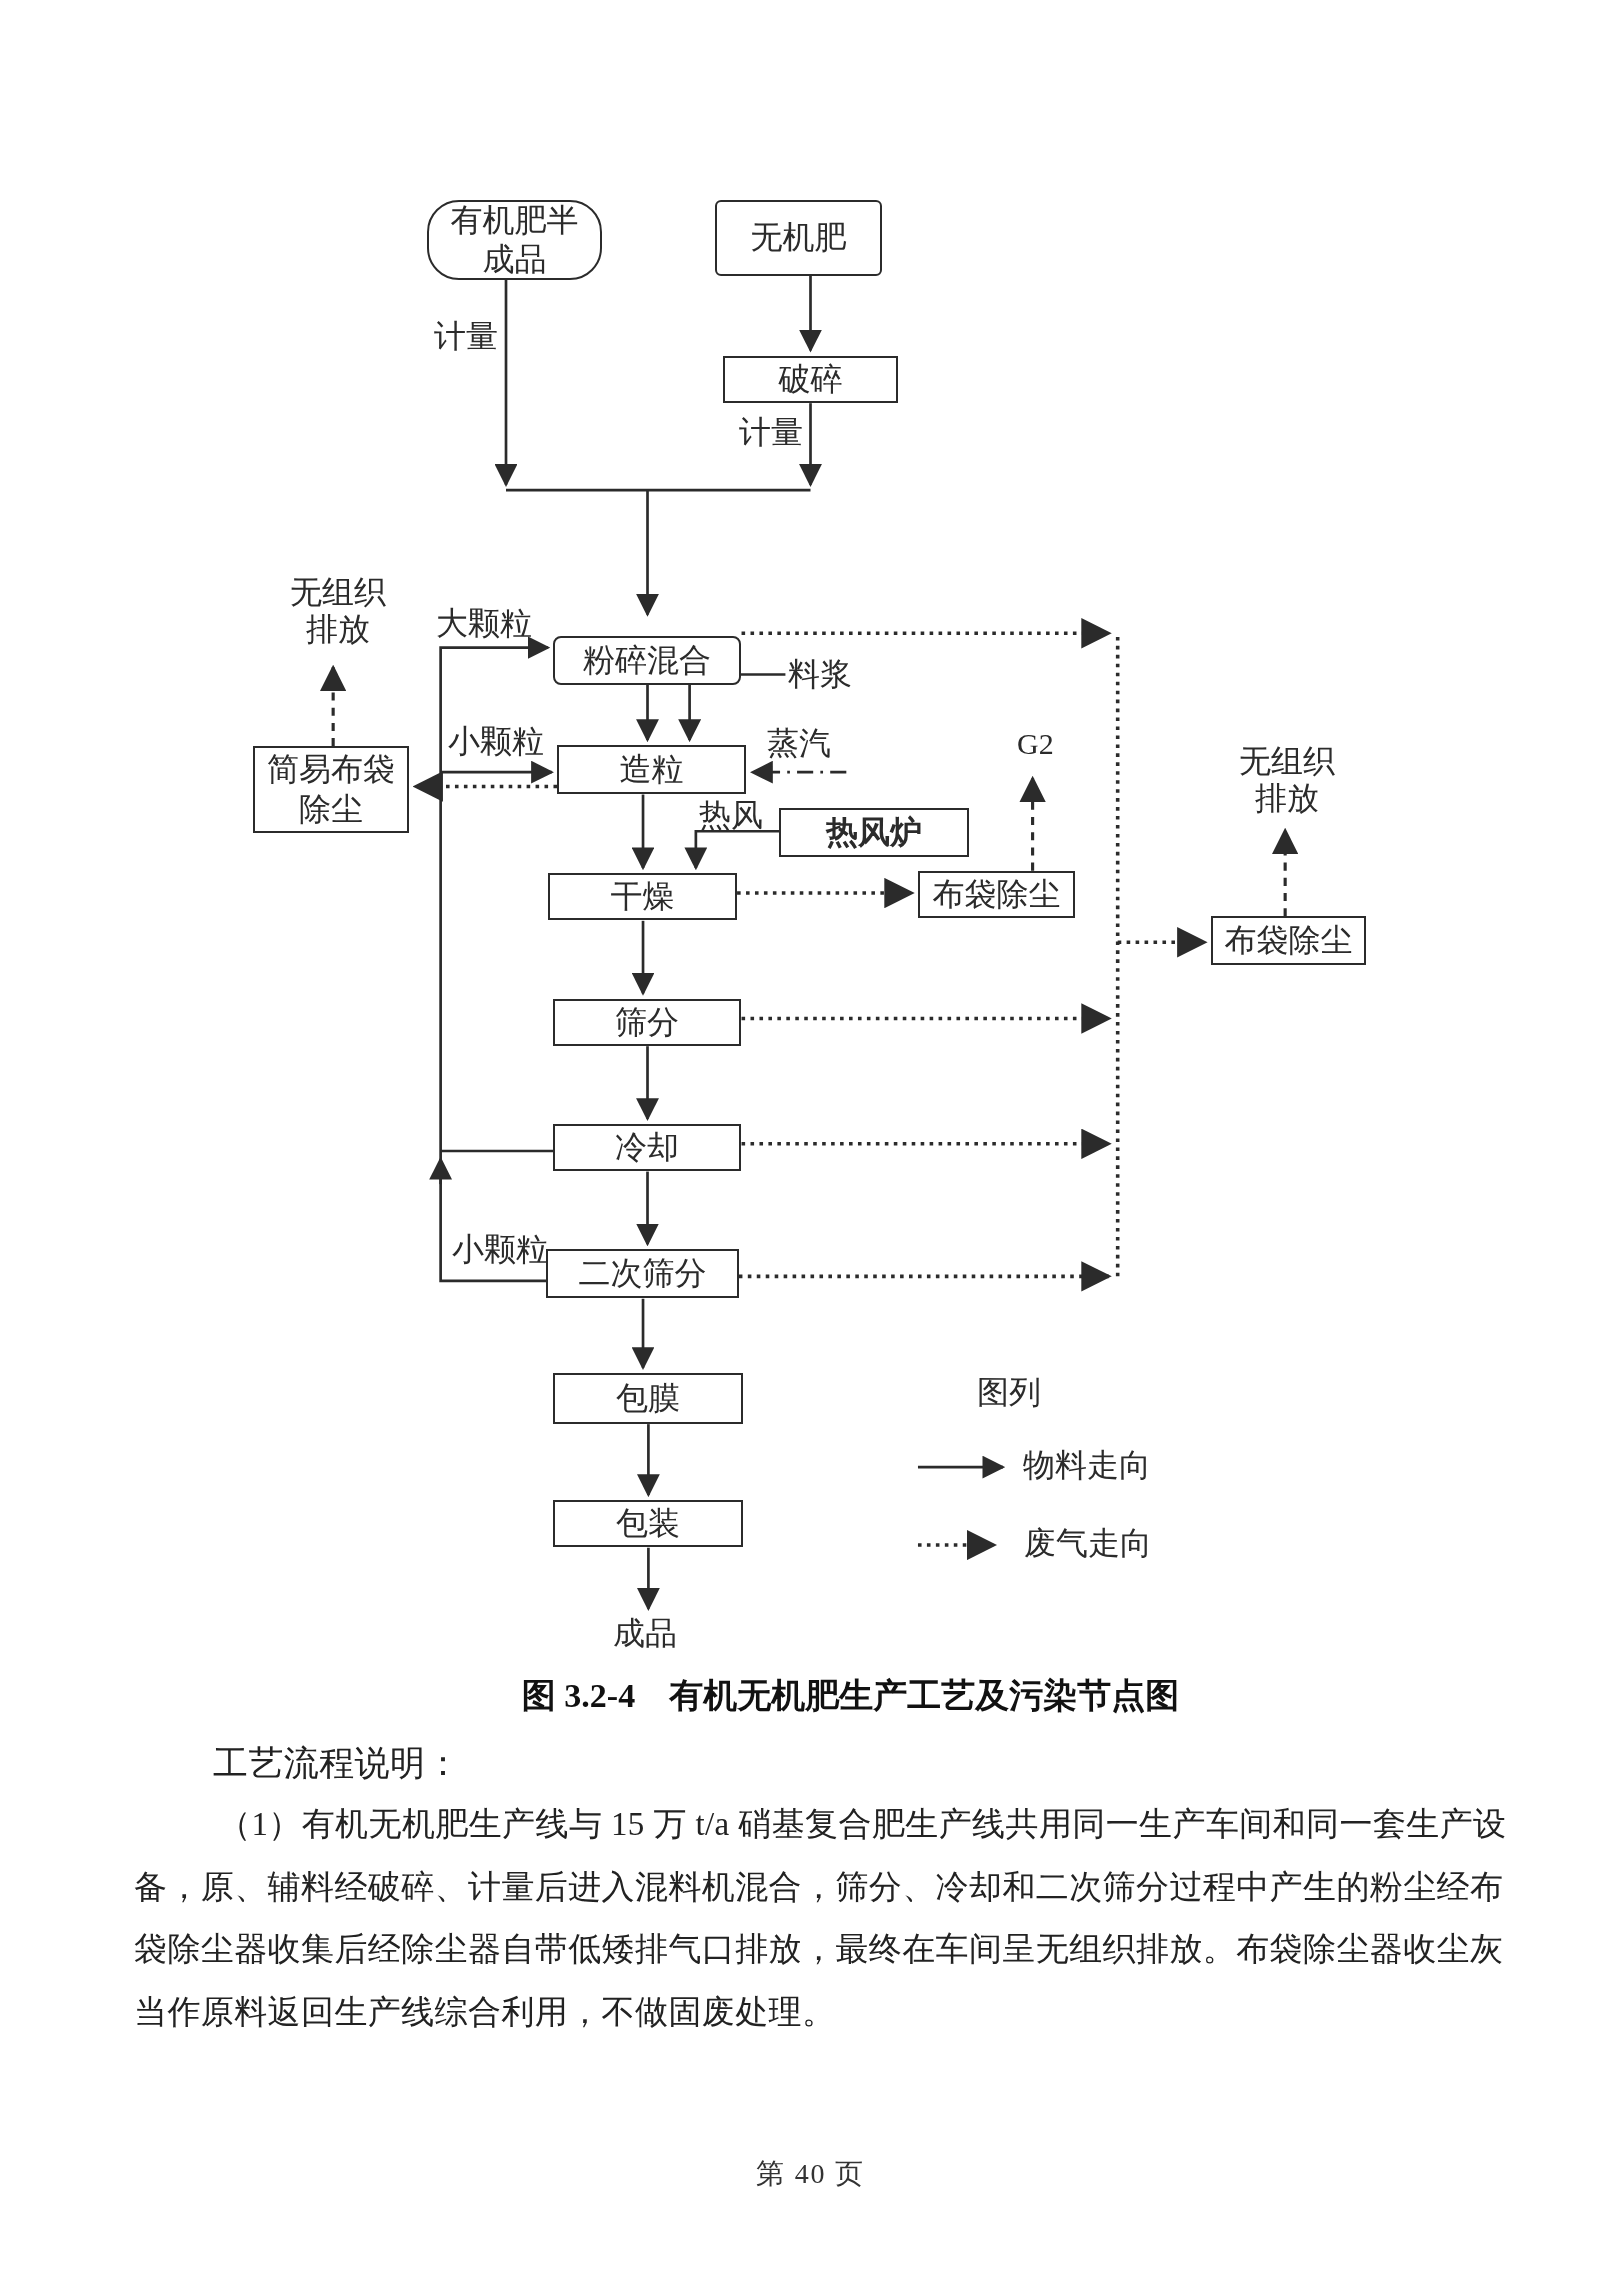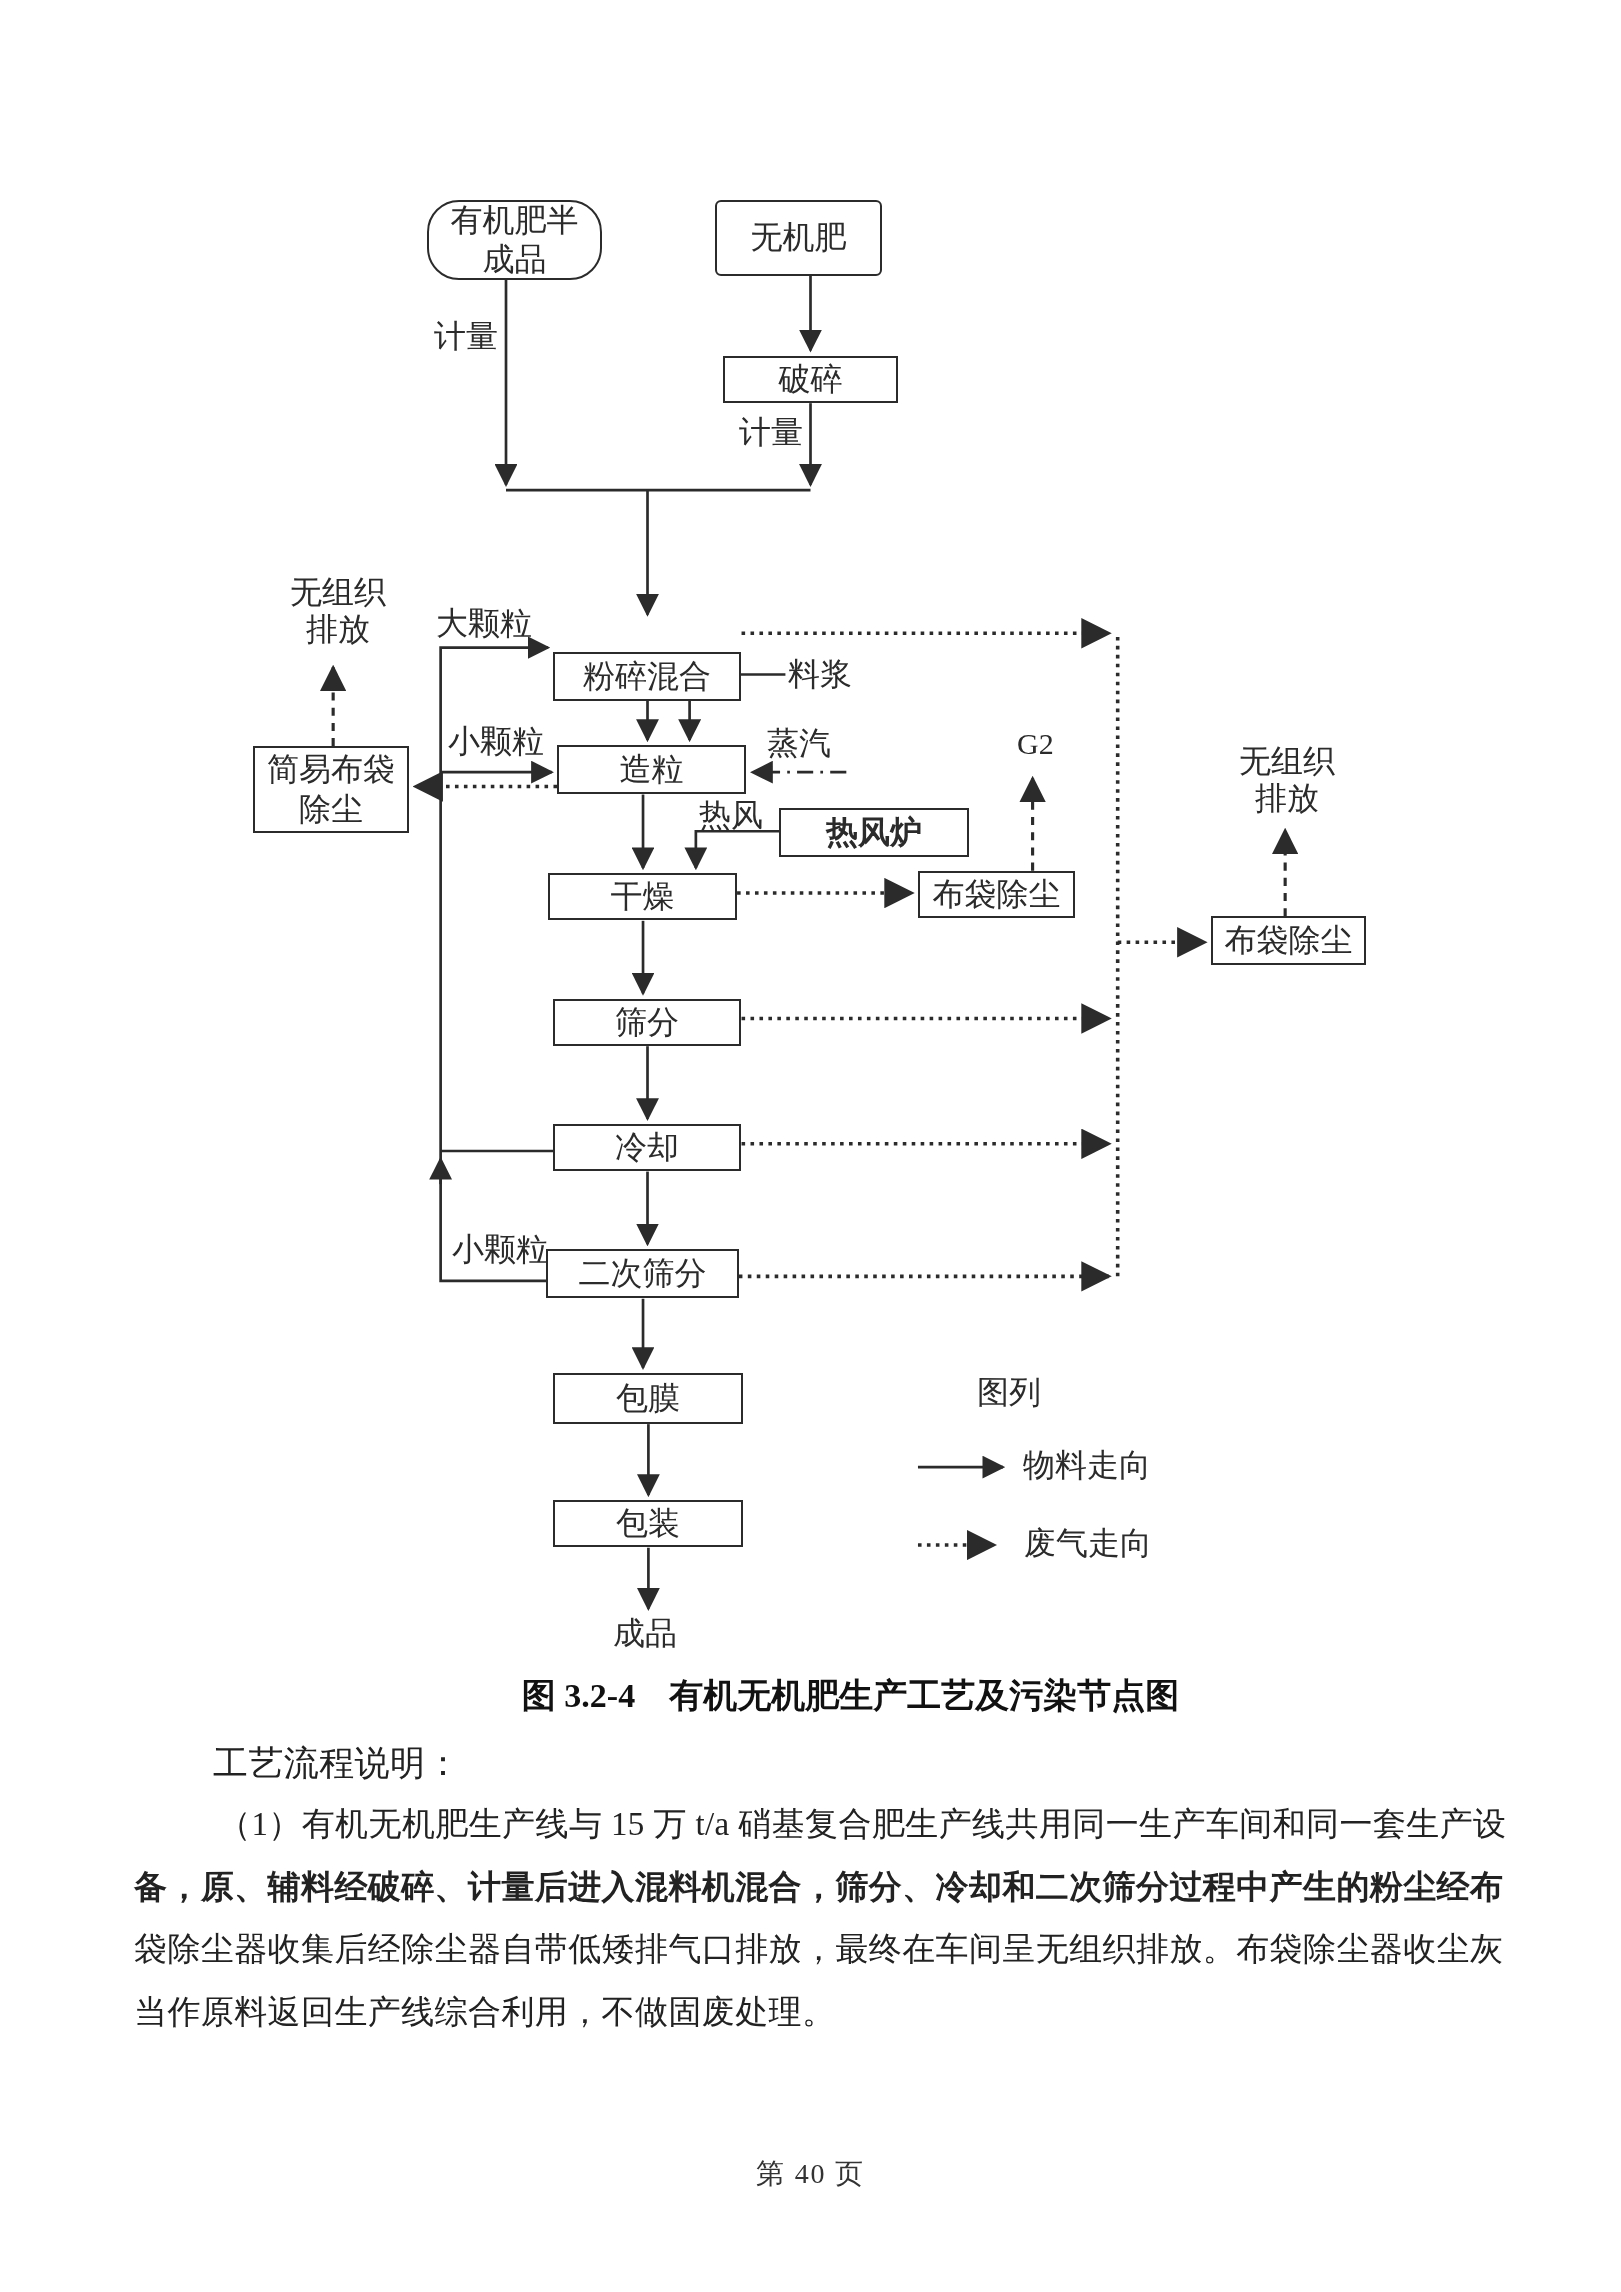--- a/index.html
+++ b/index.html
@@ -110,21 +110,21 @@
   <div class="node" style="left:427px;top:200px;width:175px;height:80px;border-radius:32px;">
     <span>有机肥半</span>
     <span>成品</span>
   </div>
   <div class="node" style="left:715px;top:200px;width:167px;height:76px;border-radius:6px;">
     <span>无机肥</span>
   </div>
   <div class="node" style="left:723px;top:356px;width:175px;height:47px;">
     <span>破碎</span>
   </div>
-  <div class="node" style="left:553px;top:652px;width:188px;height:49px;">
+  <div class="node" style="left:553px;top:636px;width:188px;height:49px;border-radius:8px;">
     <span>粉碎混合</span>
   </div>
   <div class="node" style="left:557px;top:745px;width:189px;height:49px;">
     <span>造粒</span>
   </div>
   <div class="node" style="left:548px;top:873px;width:189px;height:47px;">
     <span>干燥</span>
   </div>
   <div class="node" style="left:553px;top:999px;width:188px;height:47px;">
     <span>筛分</span>
@@ -179,20 +179,20 @@
   <div class="lbl" style="left:613px;top:1615px;">成品</div>
 
   <div class="lbl" style="left:977px;top:1374px;">图列</div>
   <div class="lbl" style="left:1023px;top:1447px;">物料走向</div>
   <div class="lbl" style="left:1024px;top:1525px;">废气走向</div>
 
   <div class="caption" style="left:358px;top:1673px;width:985px;">图 3.2-4　有机无机肥生产工艺及污染节点图</div>
 
   <div class="bodyline" style="left:213px;top:1740px;font-size:35px;">工艺流程说明：</div>
   <div class="bodyline" style="left:218px;top:1802px;">（1）有机无机肥生产线与 15 万 t/a 硝基复合肥生产线共用同一生产车间和同一套生产设</div>
-  <div class="bodyline" style="left:134px;top:1865px;font-weight:bold;">备，原、辅料经破碎、计量后进入混料机混合，筛分、冷却和二次筛分过程中产生的粉尘经布</div>
+  <div class="bodyline" style="left:134px;top:1865px;">备，原、辅料经破碎、计量后进入混料机混合，筛分、冷却和二次筛分过程中产生的粉尘经布</div>
   <div class="bodyline" style="left:134px;top:1990px;">当作原料返回生产线综合利用，不做固废处理。</div>
   <div class="bodyline" style="left:134px;top:1927px;">袋除尘器收集后经除尘器自带低矮排气口排放，最终在车间呈无组织排放。布袋除尘器收尘灰</div>
 
   <div class="footer" style="top:2155px;">第 40 页</div>
 
 </div>
 
 
 </body></html>

